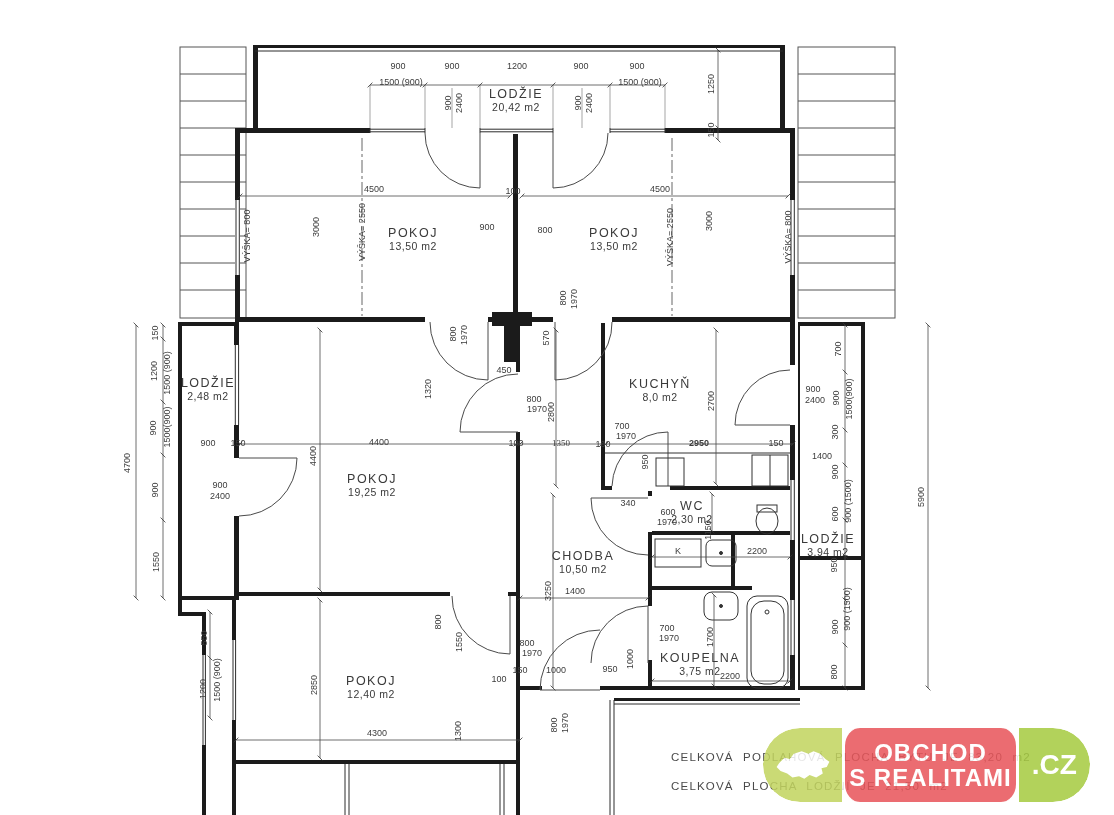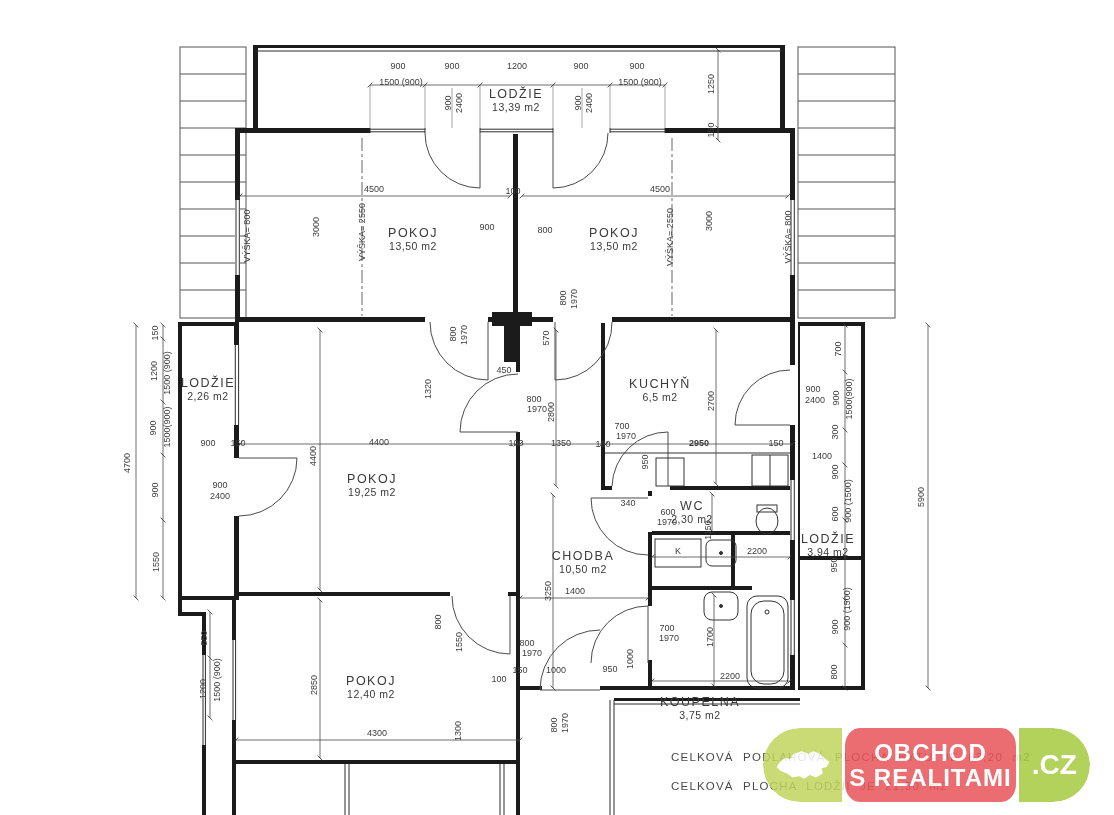--- a/index.html
+++ b/index.html
@@ -211,55 +211,55 @@
       <polyline points="714,595 714,686" marker-start="url(#tk)" marker-end="url(#tk)"></polyline>
       <polyline points="712,494 712,531" marker-start="url(#tk)" marker-end="url(#tk)"></polyline>
       <polyline points="718,50 718,128 718,140" marker-start="url(#tk)" marker-mid="url(#tk)" marker-end="url(#tk)"></polyline>
       <polyline points="556,330 556,486" marker-start="url(#tk)" marker-end="url(#tk)"></polyline>
     </g>
   </svg>
 
   <div id="labels">
       <div class="room-label" style="left: 516px; top: 100px;">
         <div class="room-name">LODŽIE</div>
-        <div class="room-area">13,39 m2</div>
+        <div class="room-area">20,42 m2</div>
       </div>
       <div class="room-label" style="left: 413px; top: 239px;">
         <div class="room-name">POKOJ</div>
         <div class="room-area">13,50 m2</div>
       </div>
       <div class="room-label" style="left: 614px; top: 239px;">
         <div class="room-name">POKOJ</div>
         <div class="room-area">13,50 m2</div>
       </div>
       <div class="room-label" style="left: 208px; top: 389px;">
         <div class="room-name">LODŽIE</div>
-        <div class="room-area">2,26 m2</div>
+        <div class="room-area">2,48 m2</div>
       </div>
       <div class="room-label" style="left: 660px; top: 390px;">
         <div class="room-name">KUCHYŇ</div>
-        <div class="room-area">6,5 m2</div>
+        <div class="room-area">8,0 m2</div>
       </div>
       <div class="room-label" style="left: 372px; top: 485px;">
         <div class="room-name">POKOJ</div>
         <div class="room-area">19,25 m2</div>
       </div>
       <div class="room-label" style="left: 692px; top: 512px;">
         <div class="room-name">WC</div>
         <div class="room-area">2,30 m2</div>
       </div>
       <div class="room-label" style="left: 583px; top: 562px;">
         <div class="room-name">CHODBA</div>
         <div class="room-area">10,50 m2</div>
       </div>
       <div class="room-label" style="left: 828px; top: 545px;">
         <div class="room-name">LODŽIE</div>
         <div class="room-area">3,94 m2</div>
       </div>
-      <div class="room-label" style="left: 700px; top: 664px; margin-top: 44px;">
+      <div class="room-label" style="left: 700px; top: 664px;">
         <div class="room-name">KOUPELNA</div>
         <div class="room-area">3,75 m2</div>
       </div>
       <div class="room-label" style="left: 371px; top: 687px;">
         <div class="room-name">POKOJ</div>
         <div class="room-area">12,40 m2</div>
       </div>
       <span class="dim" style="left: 398px; top: 66px;">900</span>
       <span class="dim" style="left: 452px; top: 66px;">900</span>
       <span class="dim" style="left: 517px; top: 66px;">1200</span>
@@ -297,21 +297,21 @@
       <span class="dim" style="left: 220px; top: 485px;">900</span>
       <span class="dim" style="left: 220px; top: 496px;">2400</span>
       <span class="dim v" style="left: 155px; top: 490px;">900</span>
       <span class="dim v" style="left: 156px; top: 562px;">1550</span>
       <span class="dim v" style="left: 204px; top: 638px;">550</span>
       <span class="dim v" style="left: 217px; top: 680px;">1500 (900)</span>
       <span class="dim v" style="left: 203px; top: 689px;">1200</span>
       <span class="dim" style="left: 379px; top: 442px;">4400</span>
       <span class="dim v" style="left: 313px; top: 456px;">4400</span>
       <span class="dim" style="left: 516px; top: 443px;">100</span>
-      <span class="dim" style="left: 561px; top: 443px;">1350</span>
+      <span class="dim" style="left: 561px; top: 443px; font-family: Liberation Serif, serif;">1350</span>
       <span class="dim" style="left: 603px; top: 444px;">100</span>
       <span class="dim v" style="left: 428px; top: 389px;">1320</span>
       <span class="dim" style="left: 504px; top: 370px;">450</span>
       <span class="dim v" style="left: 453px; top: 334px;">800</span>
       <span class="dim v" style="left: 464px; top: 335px;">1970</span>
       <span class="dim v" style="left: 546px; top: 338px;">570</span>
       <span class="dim" style="left: 534px; top: 399px;">800</span>
       <span class="dim" style="left: 537px; top: 409px;">1970</span>
       <span class="dim v" style="left: 551px; top: 412px;">2800</span>
       <span class="dim v" style="left: 548px; top: 591px;">3250</span>

